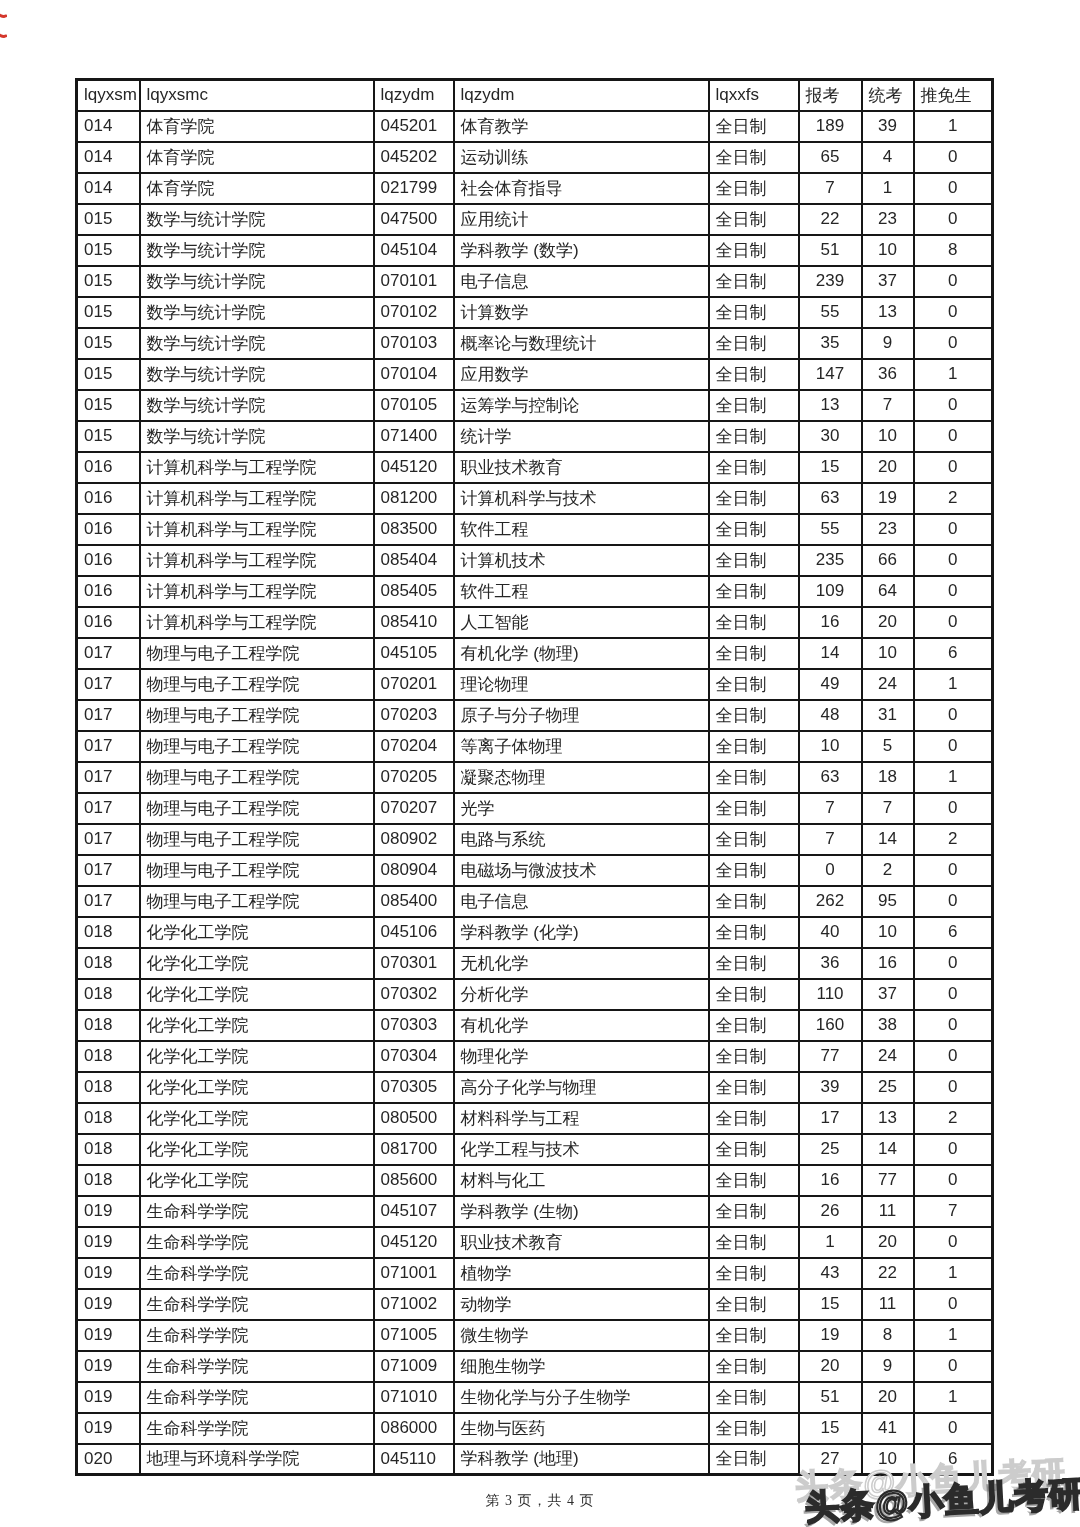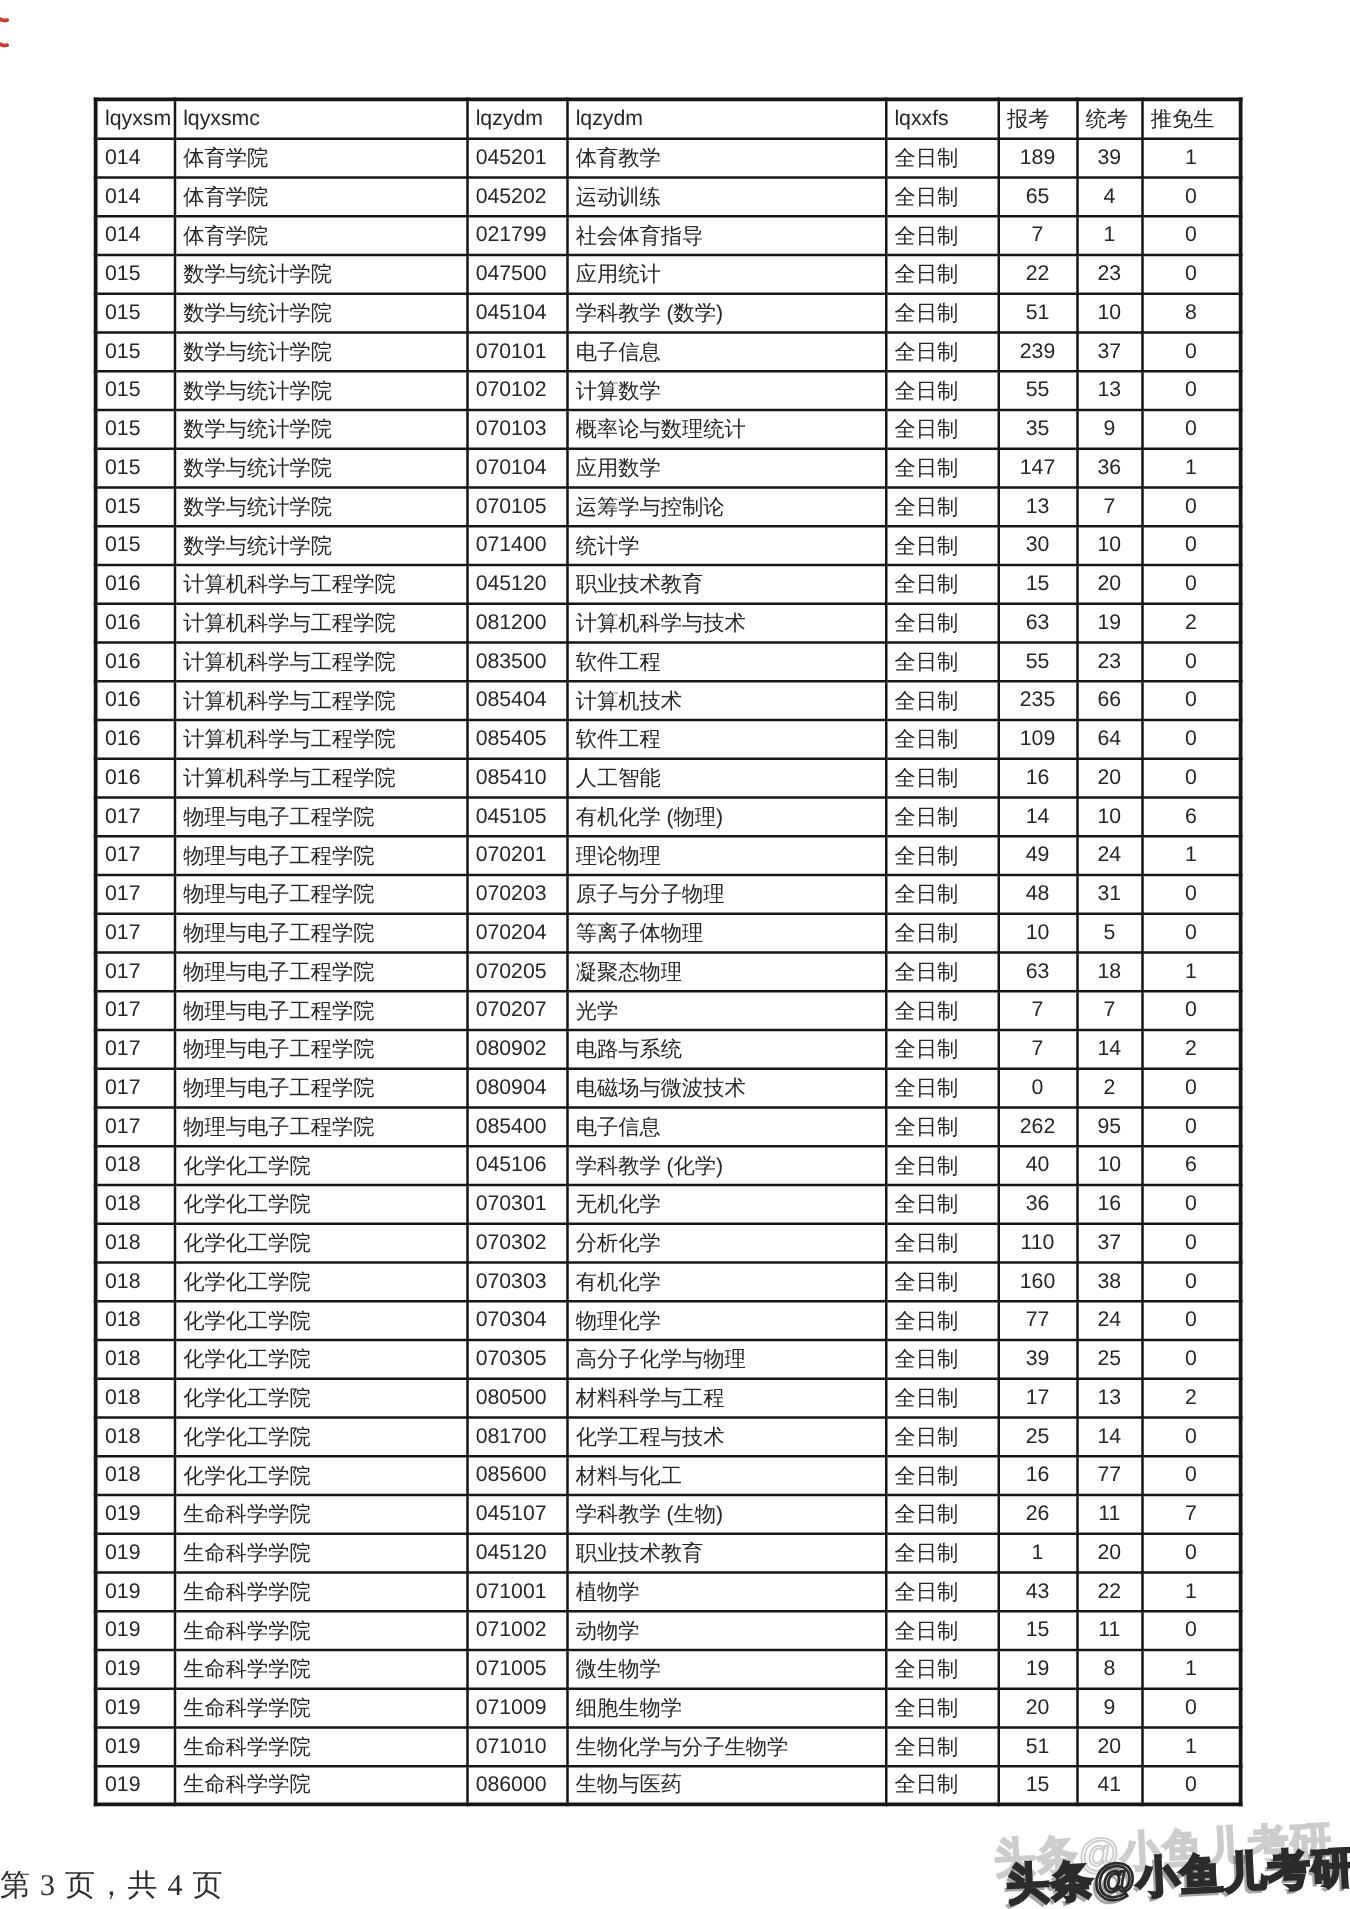--- a/index.html
+++ b/index.html
@@ -42,23 +42,23 @@
     white-space: nowrap;
     overflow: hidden;
   }
   table.adm th { height: 31px; }
   table.adm td { height: 31px; }
   table.adm td.num { text-align: center; padding: 0; }
 
   
   .footer {
     position: absolute; left: 0; top: 1492px;
-    width: 1080px; 
+    width: 1080px; text-align: center;
     font-family: "Liberation Serif", "DejaVu Serif", serif;
-    font-size: 24px; color: #2e2e2e;
+    font-size: 14px; color: #2e2e2e;
     letter-spacing: 1px;
   }
 
   
   .watermark-ghost {
     position: absolute; right: 14px; top: 1458px;
     font-size: 33px; font-weight: bold;
     color: #ffffff;
     -webkit-text-stroke: 1.5px #cccccc;
     transform: rotate(-3deg);
@@ -543,20 +543,30 @@
         <tr>
           <td>019</td>
           <td>生命科学学院</td>
           <td>086000</td>
           <td>生物与医药</td>
           <td>全日制</td>
           <td class="num">15</td>
           <td class="num">41</td>
           <td class="num">0</td>
         </tr>
+        <tr>
+          <td>020</td>
+          <td>地理与环境科学学院</td>
+          <td>045110</td>
+          <td>学科教学 (地理)</td>
+          <td>全日制</td>
+          <td class="num">27</td>
+          <td class="num">10</td>
+          <td class="num">6</td>
+        </tr>
       </tbody>
   </table>
 
   <div class="footer">第 3 页，共 4 页</div>
 
   <div class="watermark-ghost">头条@小鱼儿考研</div>
 
   <div class="watermark">头条@小鱼儿考研</div>
 
 </div>

